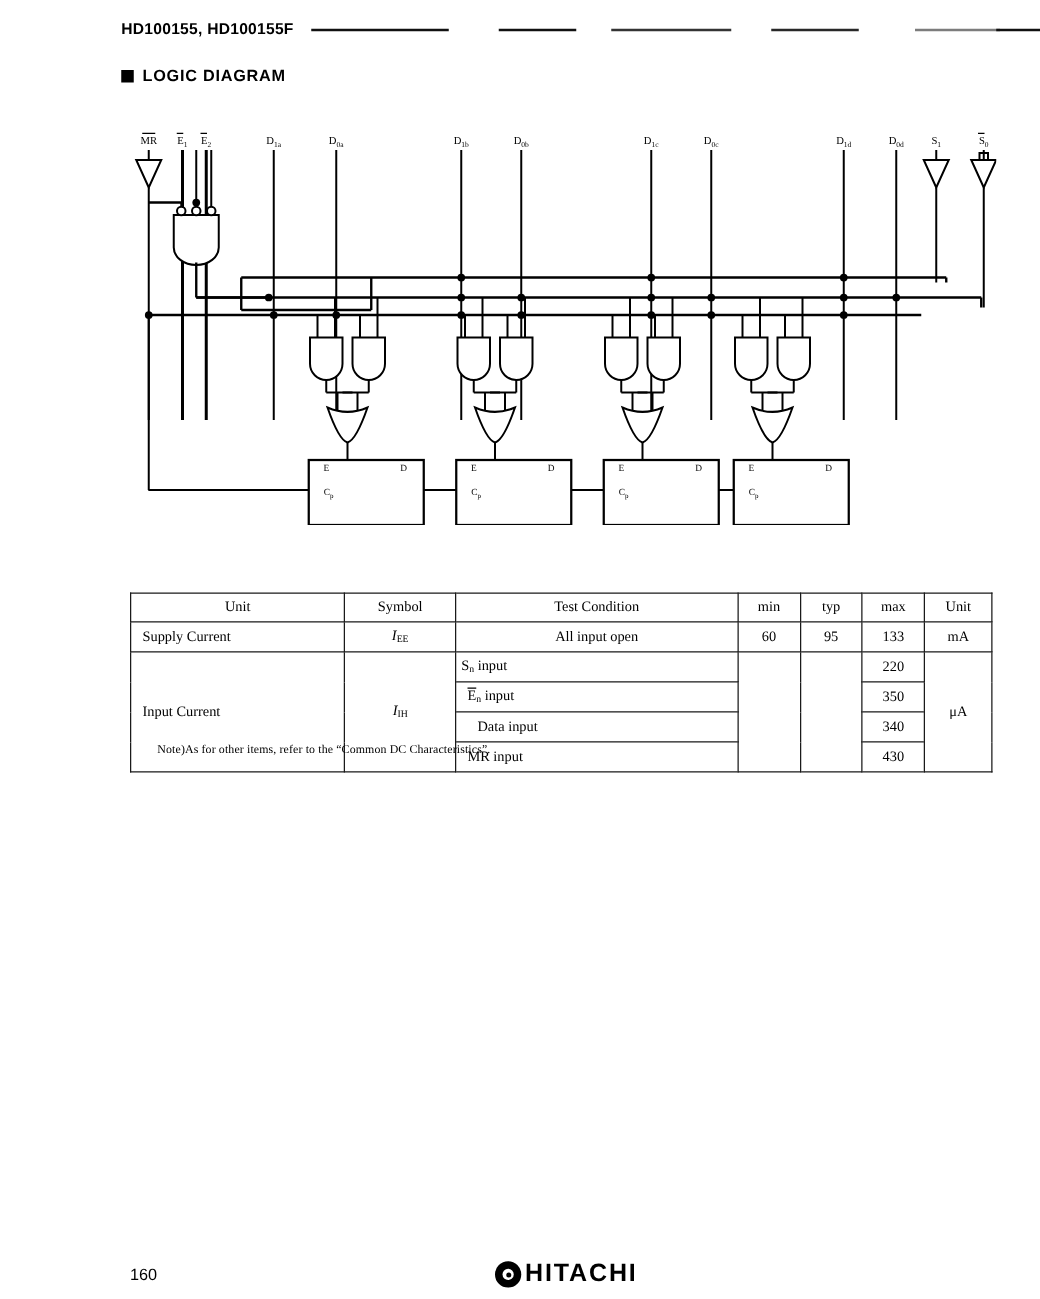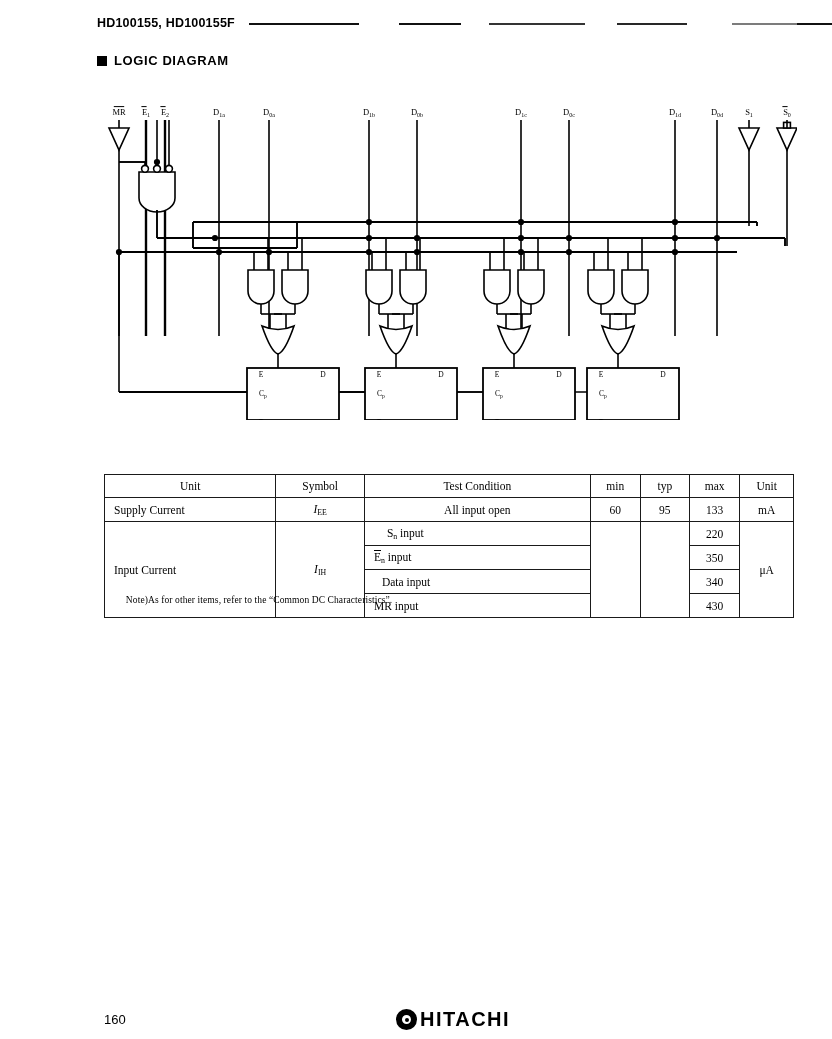--- a/index.html
+++ b/index.html
@@ -328,21 +328,21 @@
         <td>All input open</td>
         <td>60</td>
         <td>95</td>
         <td>133</td>
         <td>mA</td>
       </tr>
 
       <tr>
         <td class="l" rowspan="4">Input Current</td>
         <td rowspan="4"><i class="v">I</i><span class="sub">IH</span></td>
-        <td class="subcond" style="text-align: left; padding-left: 22px;"><span>S</span><span class="sub">n</span> input</td>
+        <td class="subcond" style="text-align: left; padding-left: 4px;"><span>S</span><span class="sub">n</span> input</td>
         <td rowspan="4" class="blank"></td>
         <td rowspan="4" class="blank"></td>
         <td>220</td>
         <td rowspan="4">μA</td>
       </tr>
       <tr>
         <td class="subcond" style="text-align: left; padding-left: 9px;"><span class="sup-ov">E</span><span class="sub">n</span> input</td>
         <td>350</td>
       </tr>
       <tr>

